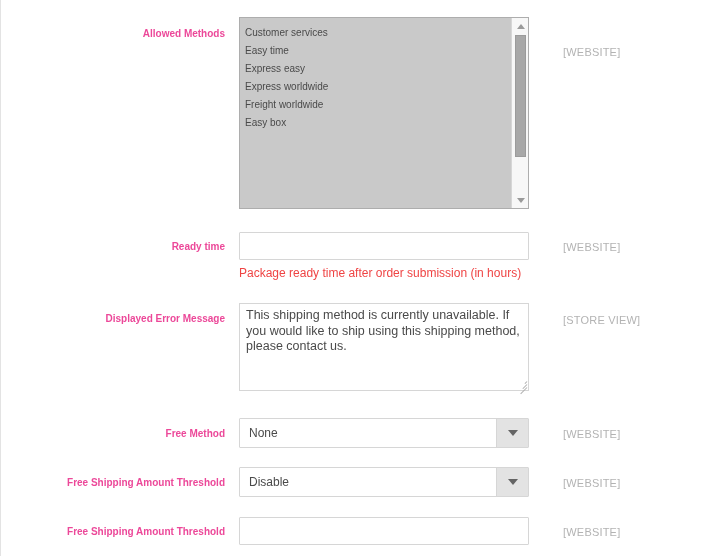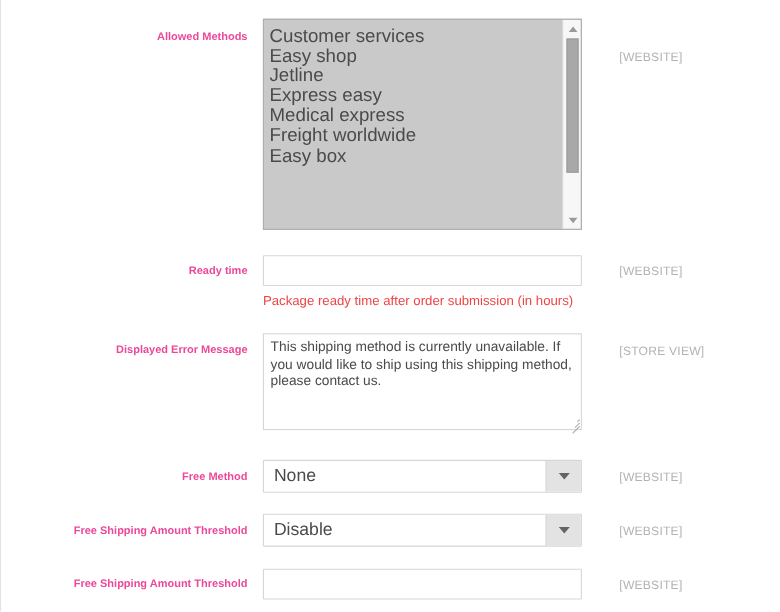--- a/index.html
+++ b/index.html
@@ -67,21 +67,21 @@
     background: #c9c9c9;
     overflow: hidden;
   }
   .ms-options {
     position: absolute;
     left: 0; top: 0;
     right: 18px;
     padding: 6px 0 0 5px;
   }
   .ms-option {
-    font-size: 17px;
+    font-size: 10px;
     color: #4a4a4a;
     line-height: 18.1px;
     height: 18.1px;
     white-space: nowrap;
     overflow: hidden;
   }
   .ms-scrollbar {
     position: absolute;
     top: 0;
     right: 0;
@@ -193,21 +193,21 @@
     background: #ffffff;
     border-radius: 1px;
   }
   .select-value {
     position: absolute;
     left: 9px;
     top: 0;
     right: 34px;
     height: 28px;
     line-height: 28px;
-    font-size: 16px;
+    font-size: 12px;
     color: #4a4a4a;
     white-space: nowrap;
     overflow: hidden;
   }
   .select-button {
     position: absolute;
     right: 0;
     top: 0;
     width: 31px;
     height: 28px;
@@ -231,24 +231,23 @@
 <div class="page-edge"></div>
 
 <div class="form">
 
   <div class="field-row" style="top:17px;">
     <div class="field-label" style="top:9px;">Allowed Methods</div>
     <div class="field-control" style="top:0;">
       <div class="multiselect">
         <div class="ms-options">
           <div class="ms-option">Customer services</div>
-          <div class="ms-option">Easy shop</div>
-          <div class="ms-option">Jetline</div>
+          <div class="ms-option">Easy time</div>
           <div class="ms-option">Express easy</div>
-          <div class="ms-option">Medical express</div>
+          <div class="ms-option">Express worldwide</div>
           <div class="ms-option">Freight worldwide</div>
           <div class="ms-option">Easy box</div>
         </div>
         <div class="ms-scrollbar">
           <div class="ms-arrow up">
               <i></i>
             </div>
           <div class="ms-thumb"></div>
           <div class="ms-arrow down">
               <i></i>

